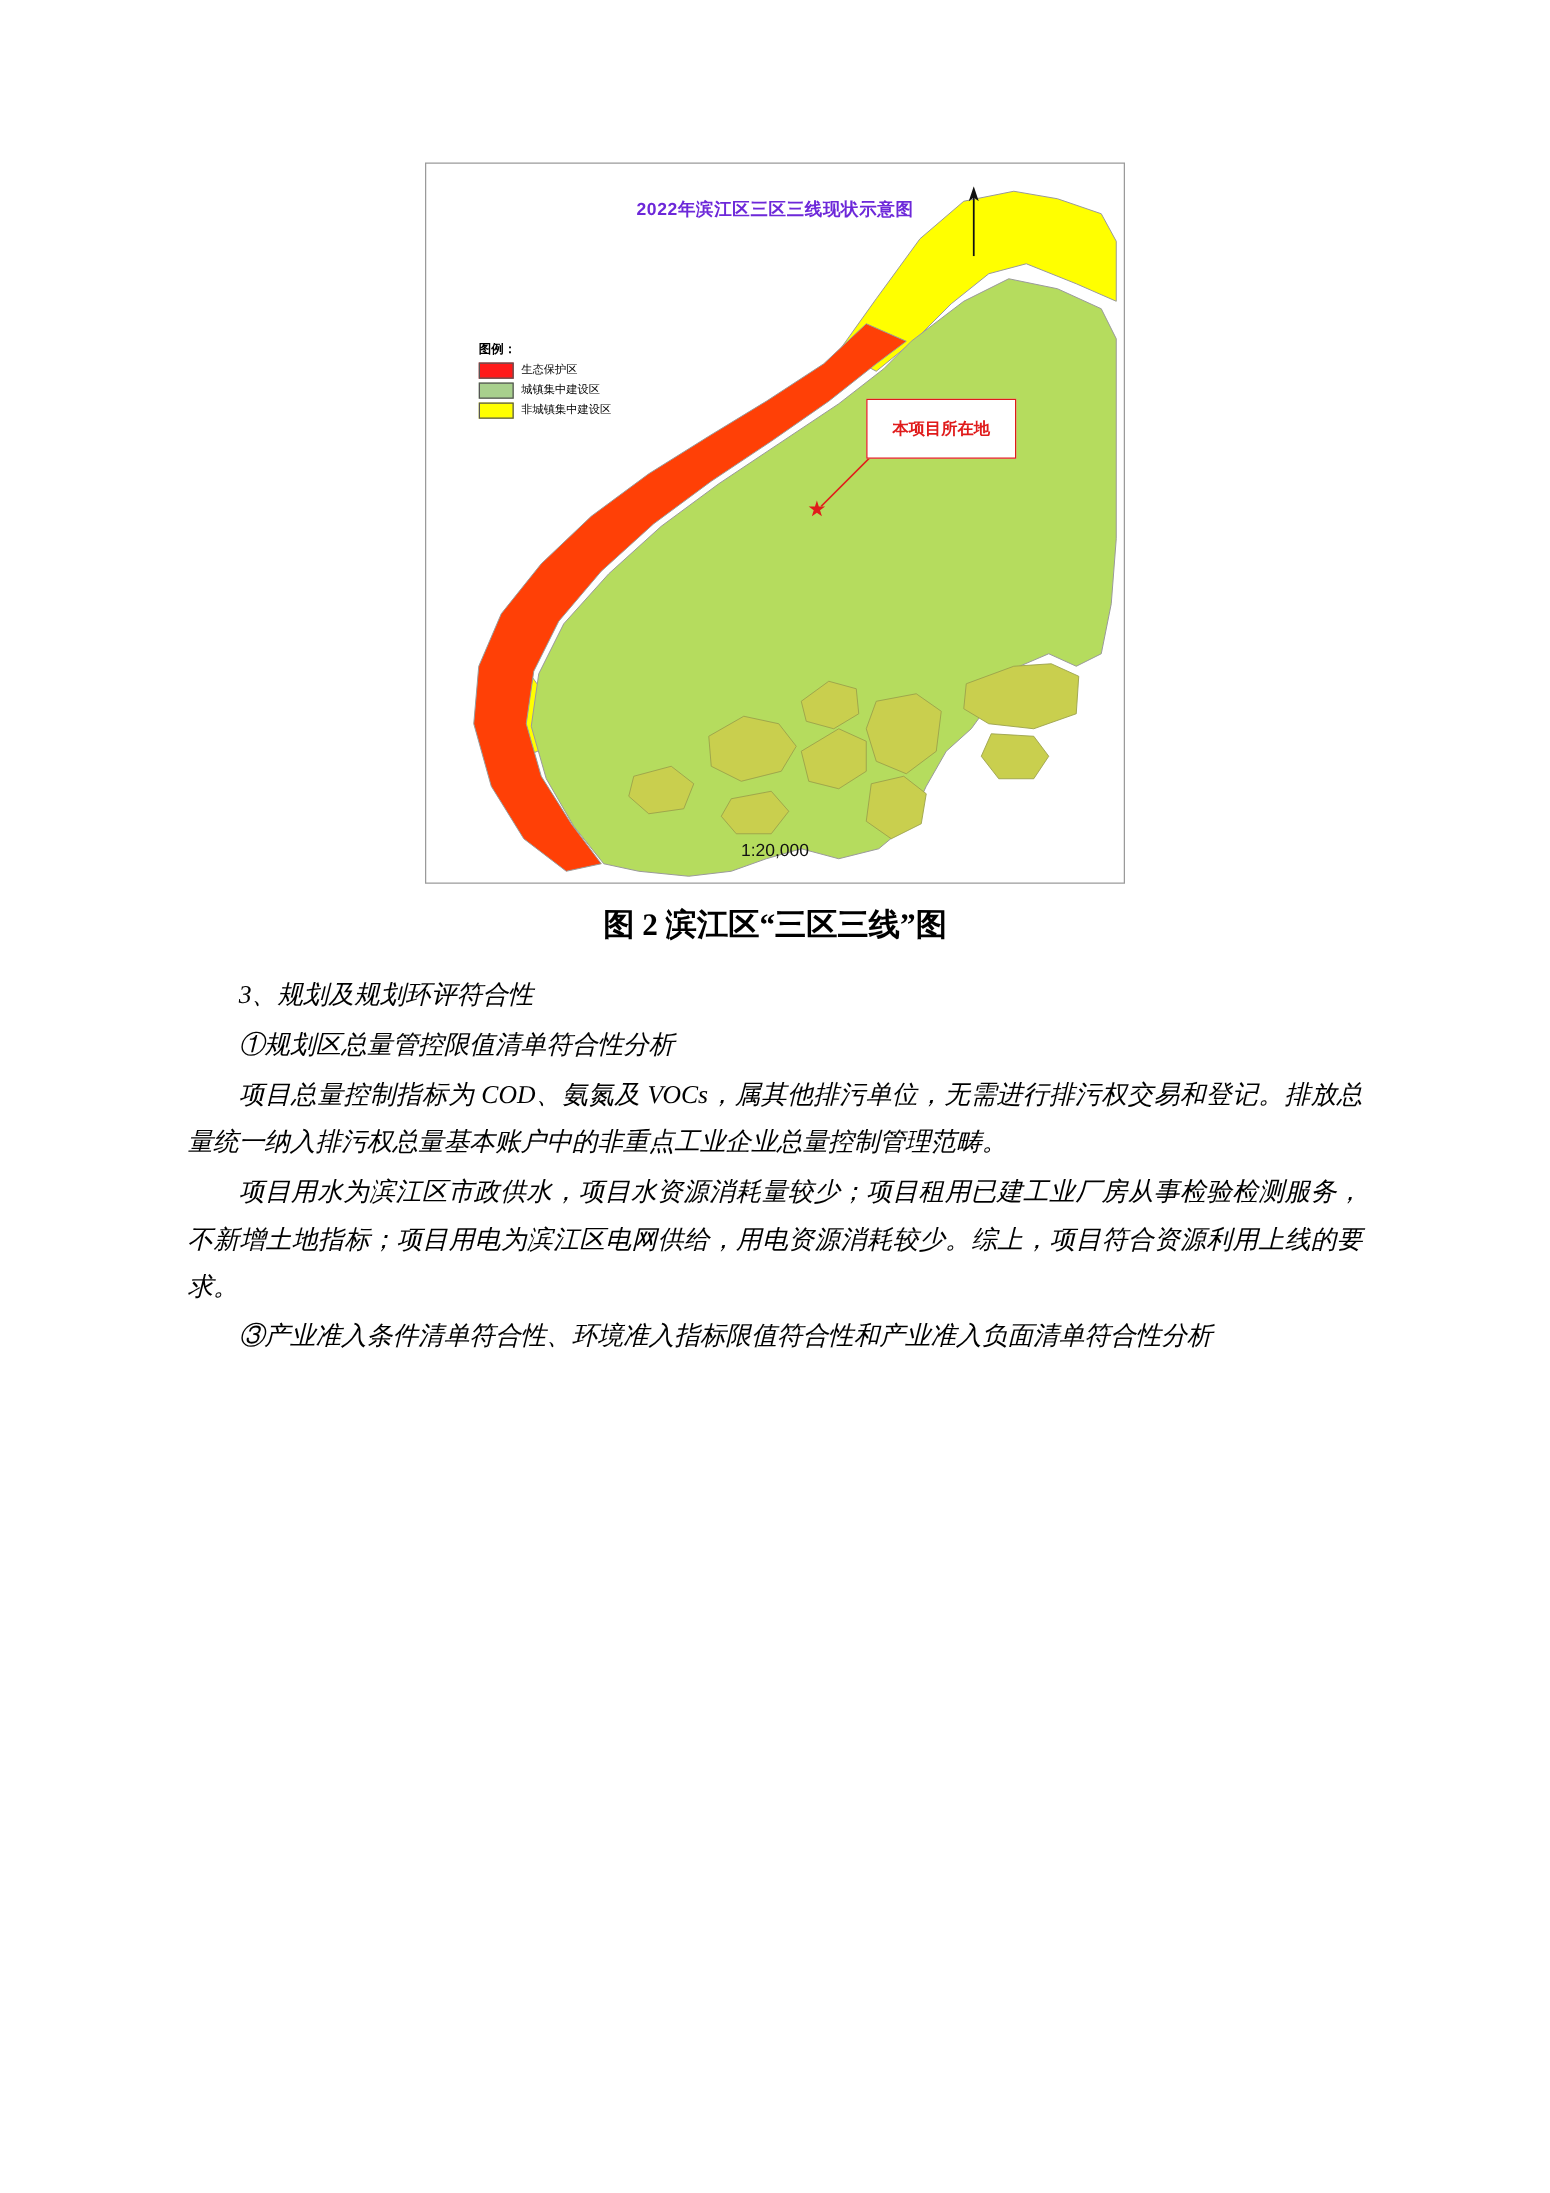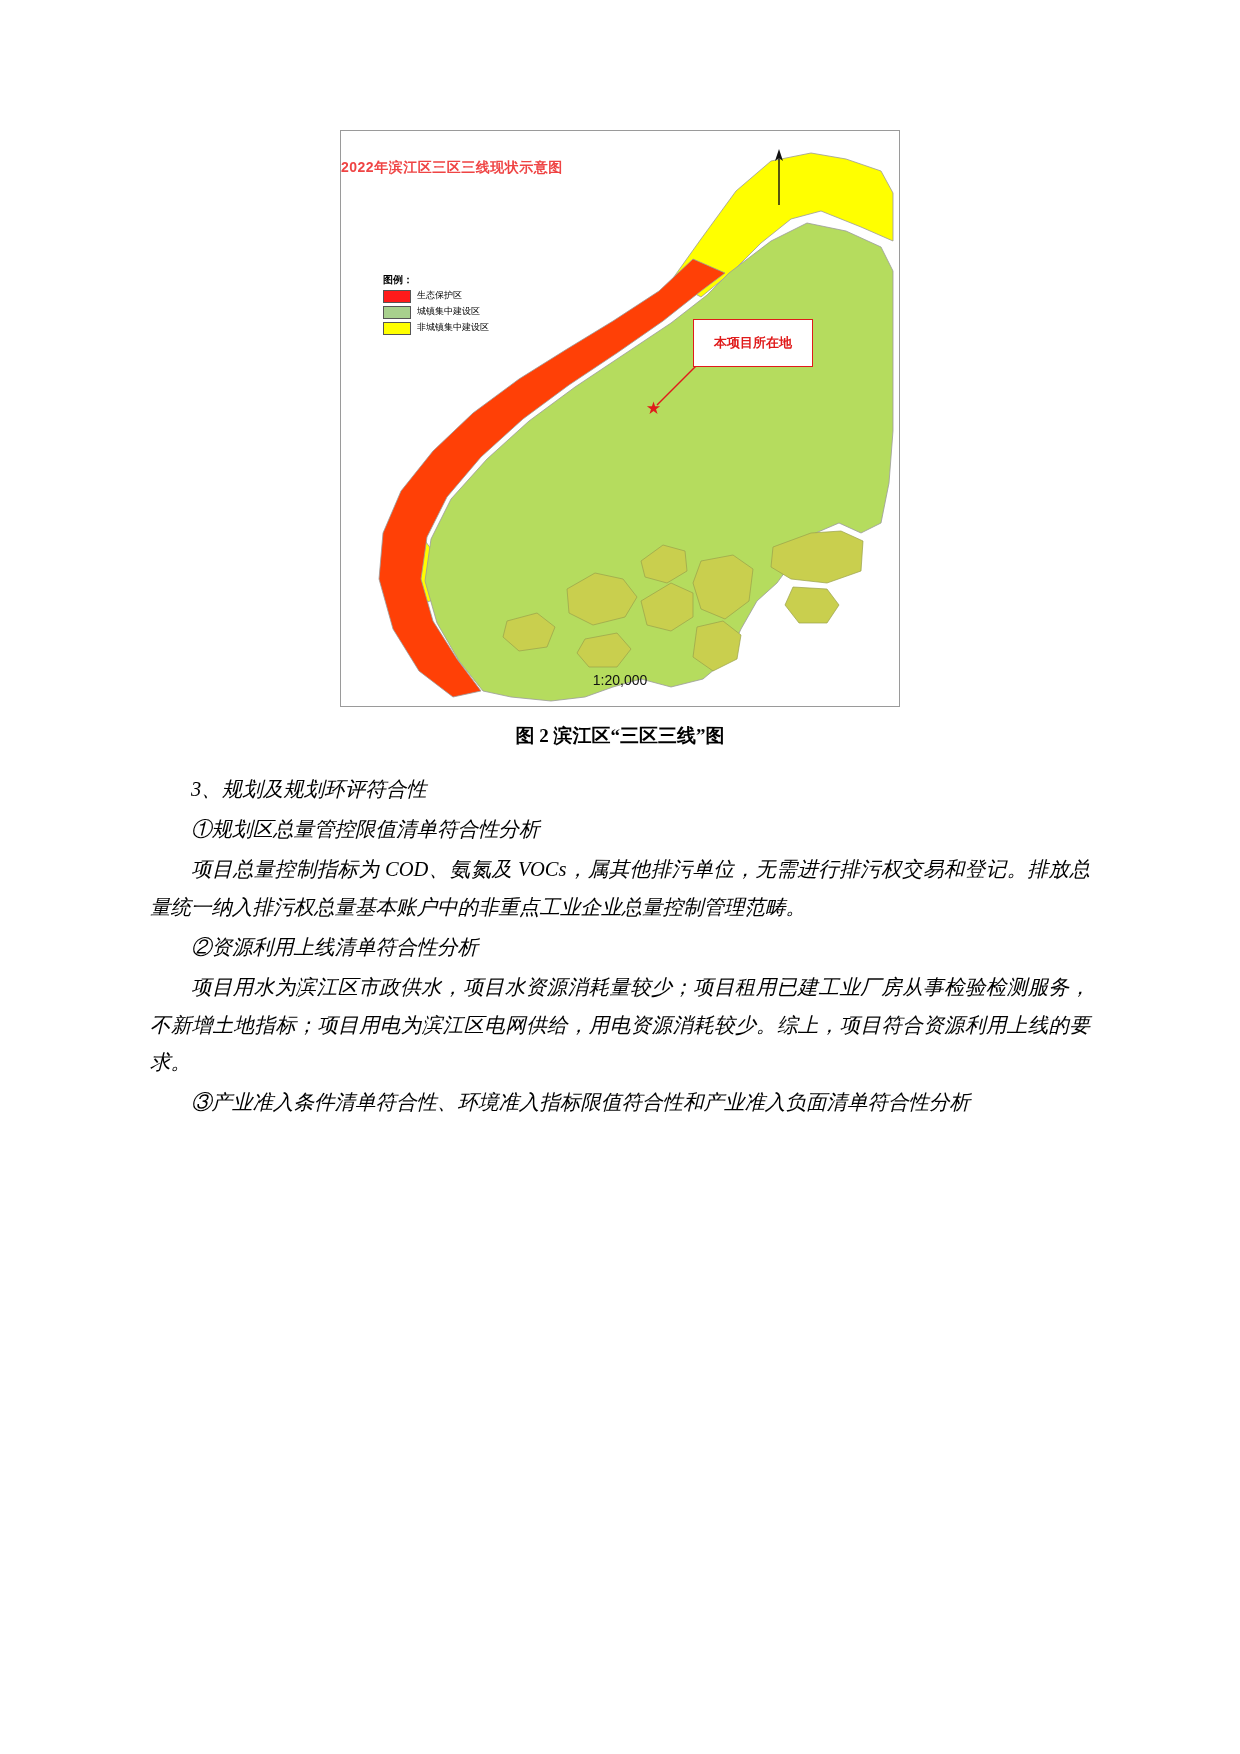--- a/index.html
+++ b/index.html
@@ -34,24 +34,25 @@
     height: 575px;
     border: 1px solid #9a9a9a;
     background: #ffffff;
     overflow: hidden;
   }
   .map-title {
     position: absolute;
     top: 28px;
     left: 0;
     width: 100%;
+    text-align: center;
     font-size: 14px;
     font-family: "Liberation Sans", sans-serif;
     font-weight: bold;
-    color: #ef4444;
+    color: #6d28d9;
     letter-spacing: 0.5px;
   }
   .legend {
     position: absolute;
     left: 42px;
     top: 98px;
     width: 120px;
     font-family: "Liberation Sans", sans-serif;
     font-size: 9px;
     line-height: 1.1;
@@ -133,21 +134,21 @@
 
   .map-svg {
     position: absolute;
     left: 0; top: 0;
     width: 558px;
     height: 575px;
   }
 
   .fig-caption {
     text-align: center;
-    font-size: 19px;
+    font-size: 25px;
     font-weight: bold;
     margin-top: 16px;
     font-family: "Liberation Serif", serif;
   }
 
   
   .body-text { margin-top: 22px; }
   p.para {
     margin: 0 0 2px 0;
     font-size: 20.5px;
@@ -229,18 +230,17 @@
       <div class="scale-label">1:20,000</div>
     </div>
 
     <div class="fig-caption">图 2  滨江区“三区三线”图</div>
   </div>
 
   <div class="body-text">
     <p class="para">3、规划及规划环评符合性</p>
     <p class="para">①规划区总量管控限值清单符合性分析</p>
     <p class="para">项目总量控制指标为 COD、氨氮及 VOCs，属其他排污单位，无需进行排污权交易和登记。排放总量统一纳入排污权总量基本账户中的非重点工业企业总量控制管理范畴。</p>
-    <p class="para">②资源利用上线清单符合性分析</p>
     <p class="para">项目用水为滨江区市政供水，项目水资源消耗量较少；项目租用已建工业厂房从事检验检测服务，不新增土地指标；项目用电为滨江区电网供给，用电资源消耗较少。综上，项目符合资源利用上线的要求。</p>
     <p class="para">③产业准入条件清单符合性、环境准入指标限值符合性和产业准入负面清单符合性分析</p>
   </div>
 
 </div>
 
 </body></html>

